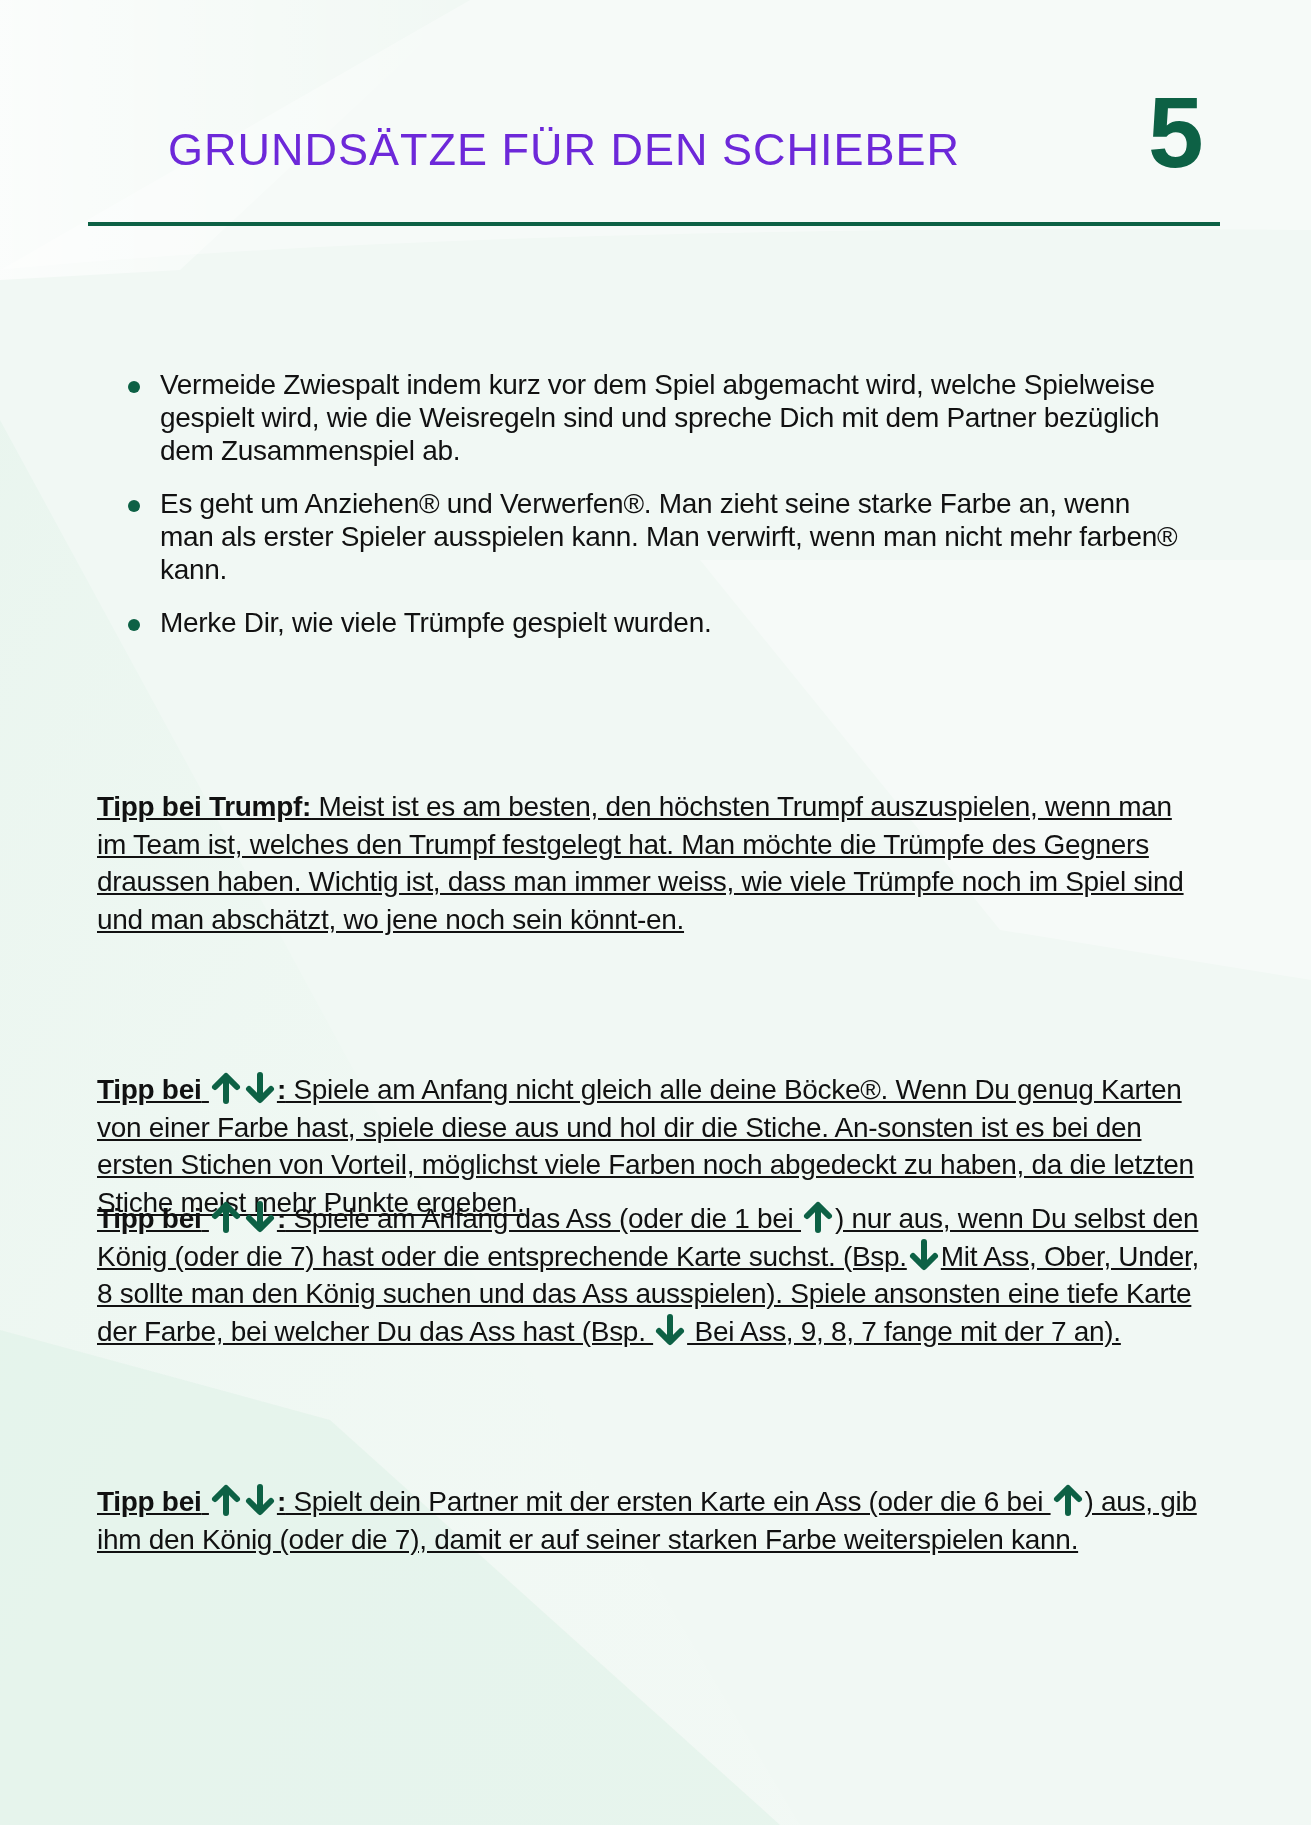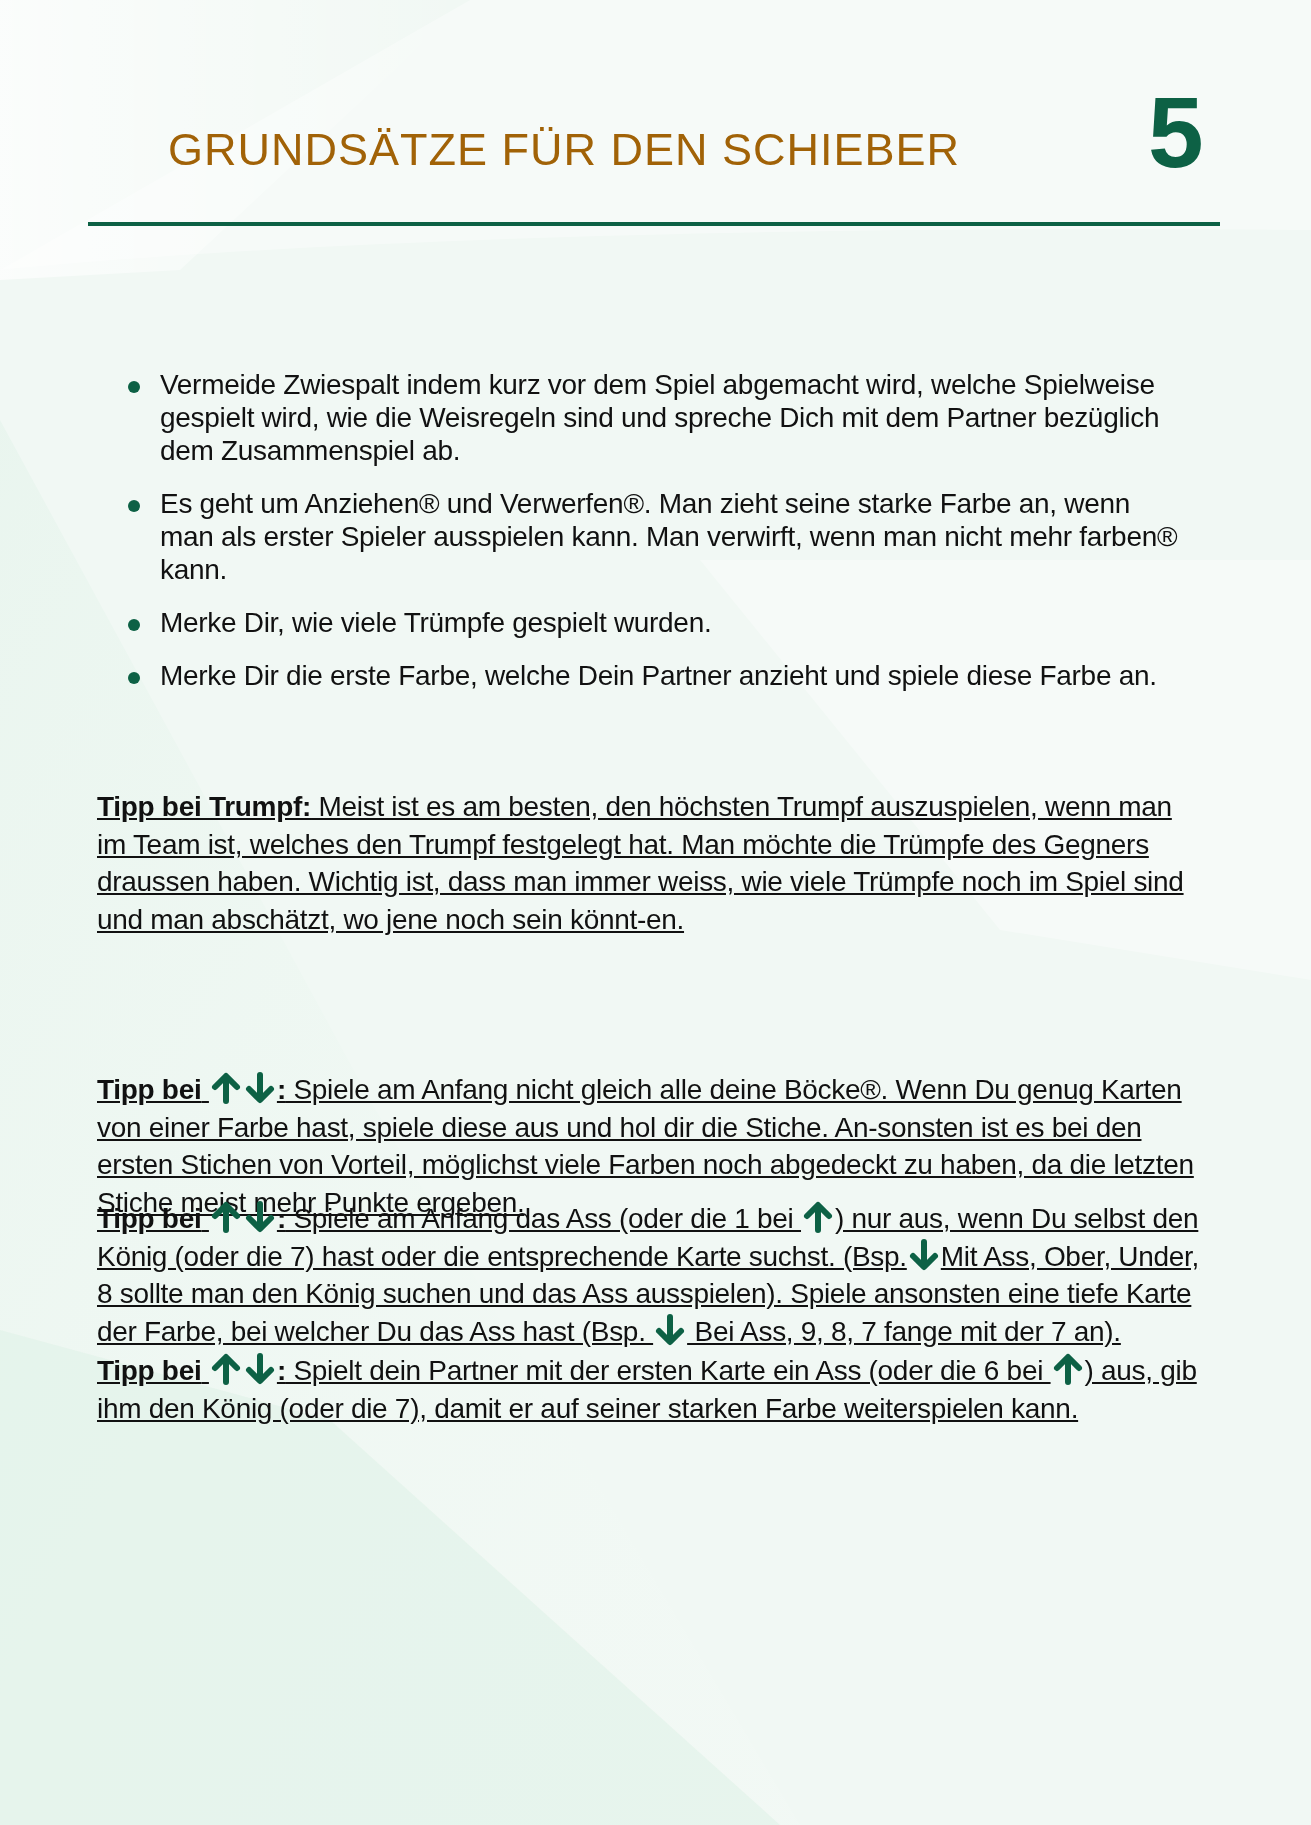--- a/index.html
+++ b/index.html
@@ -6,21 +6,21 @@
   body {
     width: 1311px; height: 1825px; position: relative; overflow: hidden;
     font-family: "Liberation Sans", sans-serif;
     color: #111;
     background: linear-gradient(180deg, #f4faf7 0%, #eef7f2 40%, #f2f9f5 100%);
   }
   .bg { position: absolute; inset: 0; pointer-events: none; }
   .page { position: absolute; inset: 0; }
   .header-title {
     position: absolute; left: 168px; top: 124px;
-    font-size: 45px; font-weight: 400; color: #a16207; letter-spacing: 1px;
+    font-size: 45px; font-weight: 400; color: #6d28d9; letter-spacing: 1px;
   }
   .chapter-num {
     position: absolute; left: 1148px; top: 82px;
     font-size: 100px; font-weight: 700; color: #0d6145; line-height: 1;
   }
   .rule {
     position: absolute; left: 88px; top: 222px; width: 1132px; height: 4px;
     background: #0d6145;
   }
   .bullets { position: absolute; left: 126px; top: 348px; width: 1060px; margin: 0; padding: 0; list-style: none; }
@@ -62,21 +62,20 @@
 <div class="page">
 
   <div class="header-title">GRUNDSÄTZE FÜR DEN SCHIEBER</div>
   <div class="chapter-num">5</div>
   <div class="rule"></div>
 
   <ul class="bullets">
     <li><span class="dot"></span><span>Vermeide Zwiespalt indem kurz vor dem Spiel abgemacht wird, welche Spielweise gespielt wird, wie die Weisregeln sind und spreche Dich mit dem Partner bezüglich dem Zusammenspiel ab.</span></li>
     <li style="margin-bottom:18px"><span class="dot"></span><span>Es geht um Anziehen® und Verwerfen®. Man zieht seine starke Farbe an, wenn man als erster Spieler ausspielen kann. Man verwirft, wenn man nicht mehr farben® kann.</span></li>
     <li style="margin-bottom:4px"><span class="dot"></span><span>Merke Dir, wie viele Trümpfe gespielt wurden.</span></li>
-    <li><span class="dot"></span><span>Merke Dir die erste Farbe, welche Dein Partner anzieht und spiele diese Farbe an.</span></li>
   </ul>
 
   <div class="tip" style="top:788px">
     <b>Tipp bei Trumpf:</b><span> Meist ist es am besten, den höchsten Trumpf auszuspielen, wenn man im Team ist, welches den Trumpf festgelegt hat. Man möchte die Trümpfe des Gegners draussen haben. Wichtig ist, dass man immer weiss, wie viele Trümpfe noch im Spiel sind und man abschätzt, wo jene noch sein könnt-en.</span>
   </div>
 
   <div class="tip" style="top:1071px">
     <b>Tipp bei</b>
     <span class="arrow"><svg viewBox="0 0 34 34">
           <path d="M17 30 V6 M6 16 L17 5 L28 16" stroke="#0d6145" stroke-width="6" fill="none" stroke-linecap="round" stroke-linejoin="round"></path>
@@ -93,21 +92,21 @@
           <path d="M17 4 V28 M6 18 L17 29 L28 18" stroke="#0d6145" stroke-width="6" fill="none" stroke-linecap="round" stroke-linejoin="round"></path>
         </svg></span><b>:</b><span> Spiele am Anfang das Ass (oder die 1 bei </span><span class="arrow"><svg viewBox="0 0 34 34">
           <path d="M17 30 V6 M6 16 L17 5 L28 16" stroke="#0d6145" stroke-width="6" fill="none" stroke-linecap="round" stroke-linejoin="round"></path>
         </svg></span><span>) nur aus, wenn Du selbst den König (oder die 7) hast oder die entsprechende Karte suchst. (Bsp.</span><span class="arrow"><svg viewBox="0 0 34 34">
           <path d="M17 4 V28 M6 18 L17 29 L28 18" stroke="#0d6145" stroke-width="6" fill="none" stroke-linecap="round" stroke-linejoin="round"></path>
         </svg></span><span>Mit Ass, Ober, Under, 8 sollte man den König suchen und das Ass ausspielen). Spiele ansonsten eine tiefe Karte der Farbe, bei welcher Du das Ass hast (Bsp. </span><span class="arrow"><svg viewBox="0 0 34 34">
           <path d="M17 4 V28 M6 18 L17 29 L28 18" stroke="#0d6145" stroke-width="6" fill="none" stroke-linecap="round" stroke-linejoin="round"></path>
         </svg></span><span> Bei Ass, 9, 8, 7 fange mit der 7 an).</span>
   </div>
 
-  <div class="tip" style="top:1352px">
+  <div class="tip" style="top:1483px">
     <b>Tipp bei</b>
     <span class="arrow"><svg viewBox="0 0 34 34">
           <path d="M17 30 V6 M6 16 L17 5 L28 16" stroke="#0d6145" stroke-width="6" fill="none" stroke-linecap="round" stroke-linejoin="round"></path>
         </svg></span><span class="arrow"><svg viewBox="0 0 34 34">
           <path d="M17 4 V28 M6 18 L17 29 L28 18" stroke="#0d6145" stroke-width="6" fill="none" stroke-linecap="round" stroke-linejoin="round"></path>
         </svg></span><b>:</b><span> Spielt dein Partner mit der ersten Karte ein Ass (oder die 6 bei </span><span class="arrow"><svg viewBox="0 0 34 34">
           <path d="M17 30 V6 M6 16 L17 5 L28 16" stroke="#0d6145" stroke-width="6" fill="none" stroke-linecap="round" stroke-linejoin="round"></path>
         </svg></span><span>) aus, gib ihm den König (oder die 7), damit er auf seiner starken Farbe weiterspielen kann.</span>
   </div>
 

